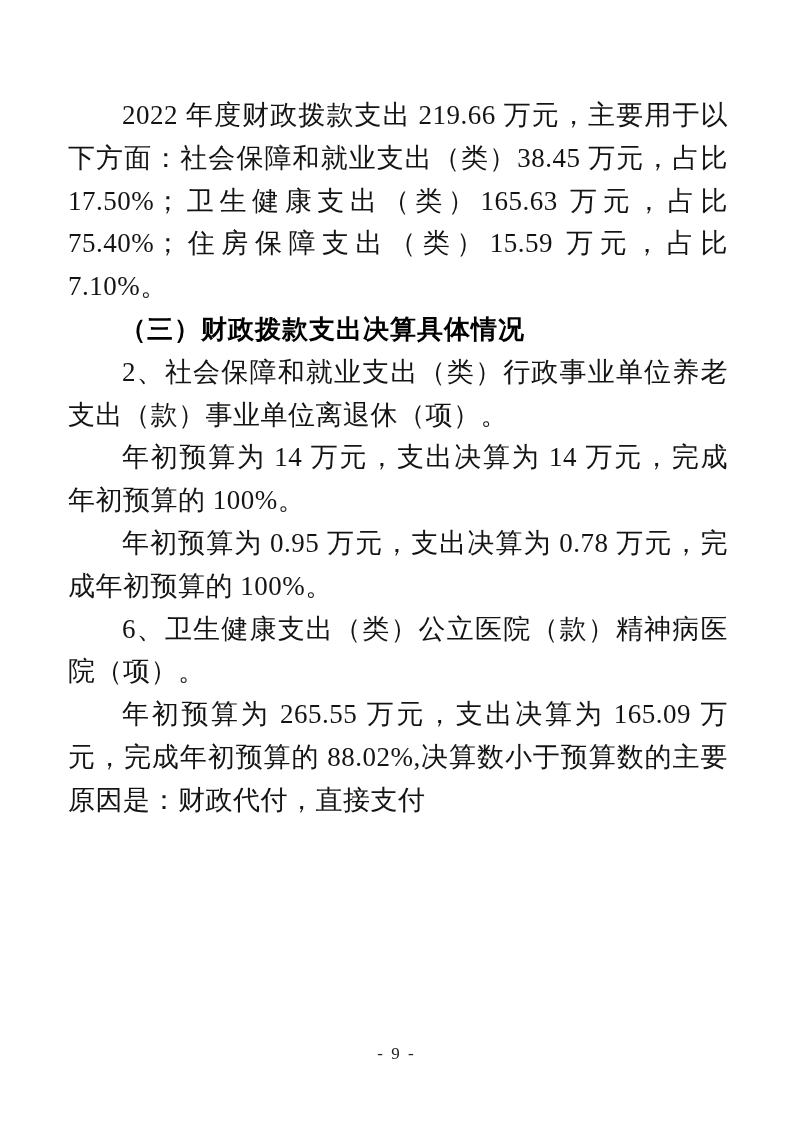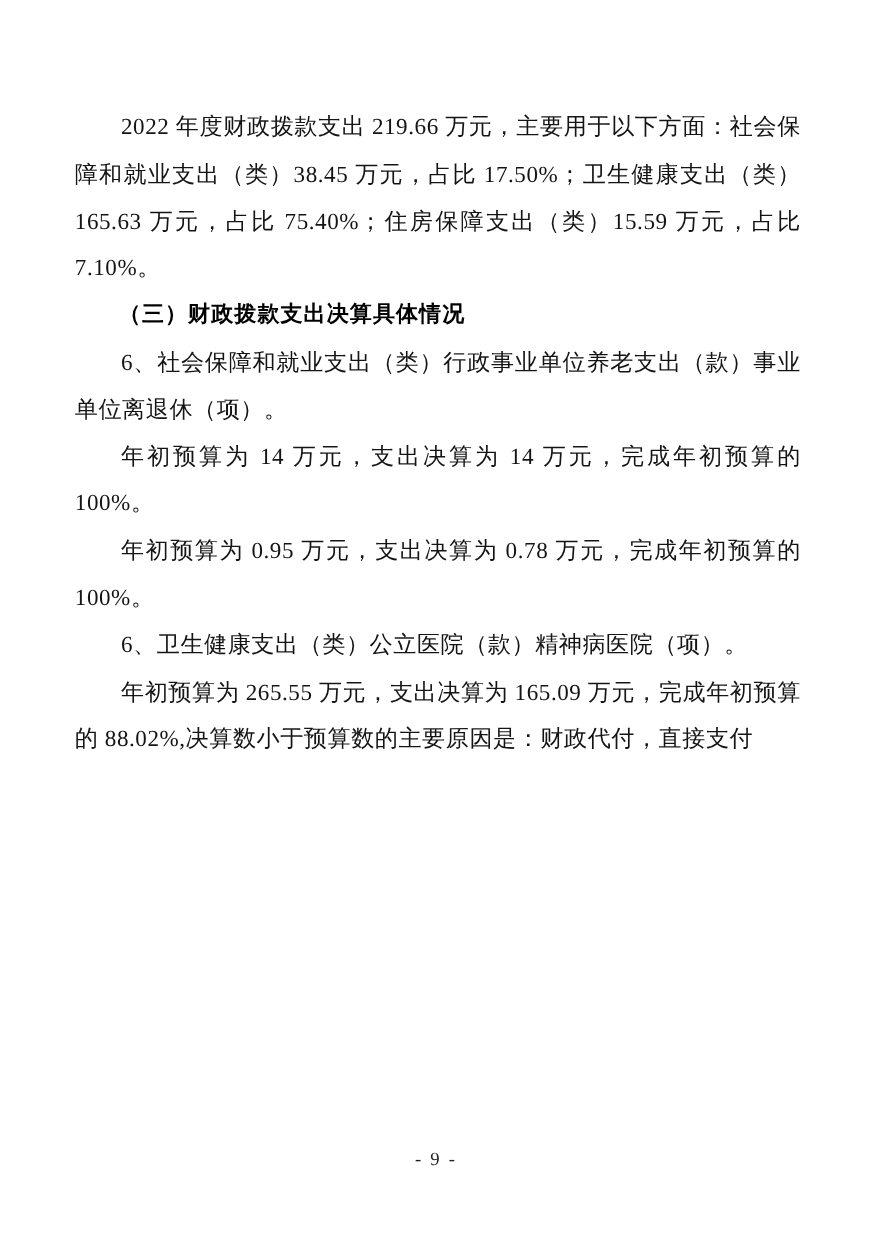--- a/index.html
+++ b/index.html
@@ -17,32 +17,32 @@
     color: #111111;
     overflow: hidden;
   }
   .content {
     position: absolute;
     top: 94px;
     left: 68px;
     width: 660px;
   }
   .para {
-    font-size: 21px;
+    font-size: 27px;
     line-height: 42.8px;
     text-align: justify;
     text-indent: 2em;
     letter-spacing: 0.5px;
     color: #141414;
   }
   .heading {
     font-weight: bold;
     color: #000000;
     font-family: "Liberation Sans", "DejaVu Sans", sans-serif;
-    font-size: 20px;
+    font-size: 26px;
     letter-spacing: 1px;
   }
   .footer {
     position: absolute;
     bottom: 58px;
     left: 0;
     width: 100%;
     text-align: center;
     font-size: 17px;
     color: #222222;
@@ -50,20 +50,20 @@
     letter-spacing: 2px;
   }
 </style>
 </head>
 <body>
 
 <div class="page">
   <div class="content">
     <p class="para">2022 年度财政拨款支出 219.66 万元，主要用于以下方面：社会保障和就业支出（类）38.45 万元，占比 17.50%；卫生健康支出（类）165.63 万元，占比 75.40%；住房保障支出（类）15.59 万元，占比 7.10%。</p>
     <p class="para heading">（三）财政拨款支出决算具体情况</p>
-    <p class="para">6、社会保障和就业支出（类）行政事业单位养老支出（款）事业单位离退休（项）。</p>
+    <p class="para">2、社会保障和就业支出（类）行政事业单位养老支出（款）事业单位离退休（项）。</p>
     <p class="para">年初预算为 14 万元，支出决算为 14 万元，完成年初预算的 100%。</p>
     <p class="para">年初预算为 0.95 万元，支出决算为 0.78 万元，完成年初预算的 100%。</p>
     <p class="para">6、卫生健康支出（类）公立医院（款）精神病医院（项）。</p>
     <p class="para">年初预算为 265.55 万元，支出决算为 165.09 万元，完成年初预算的 88.02%,决算数小于预算数的主要原因是：财政代付，直接支付</p>
   </div>
   <div class="footer">- 9 -</div>
 </div>
 
 </body></html>

